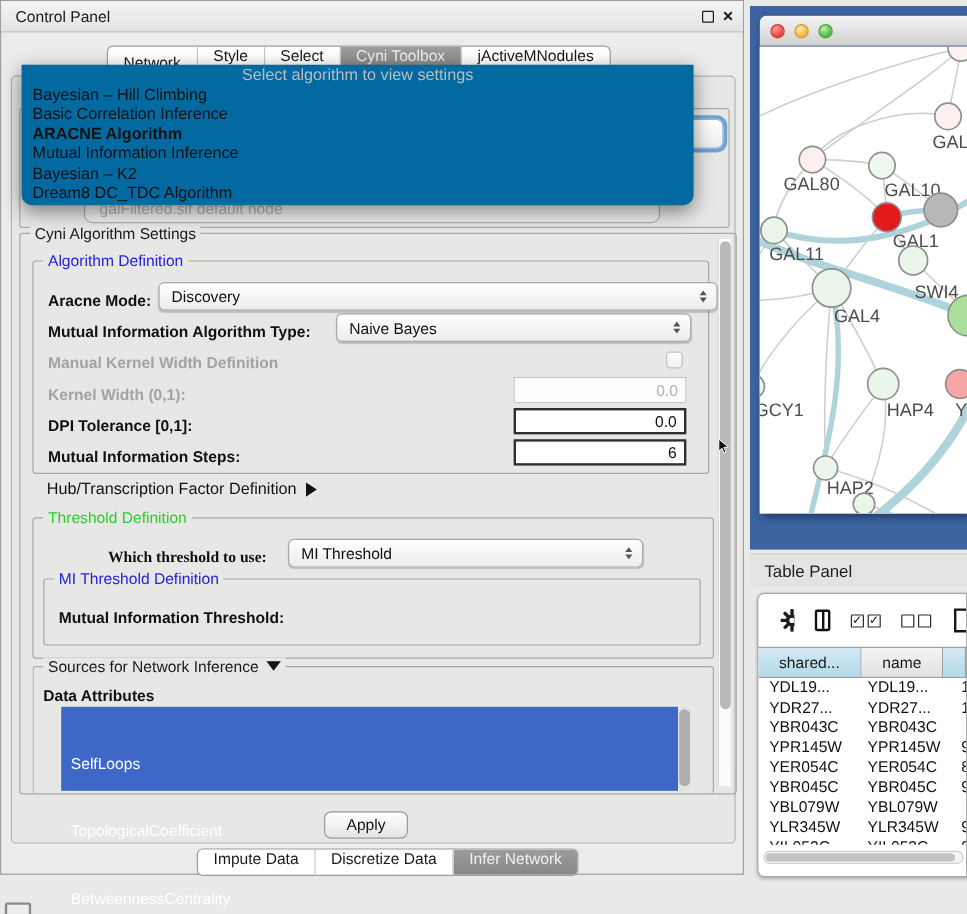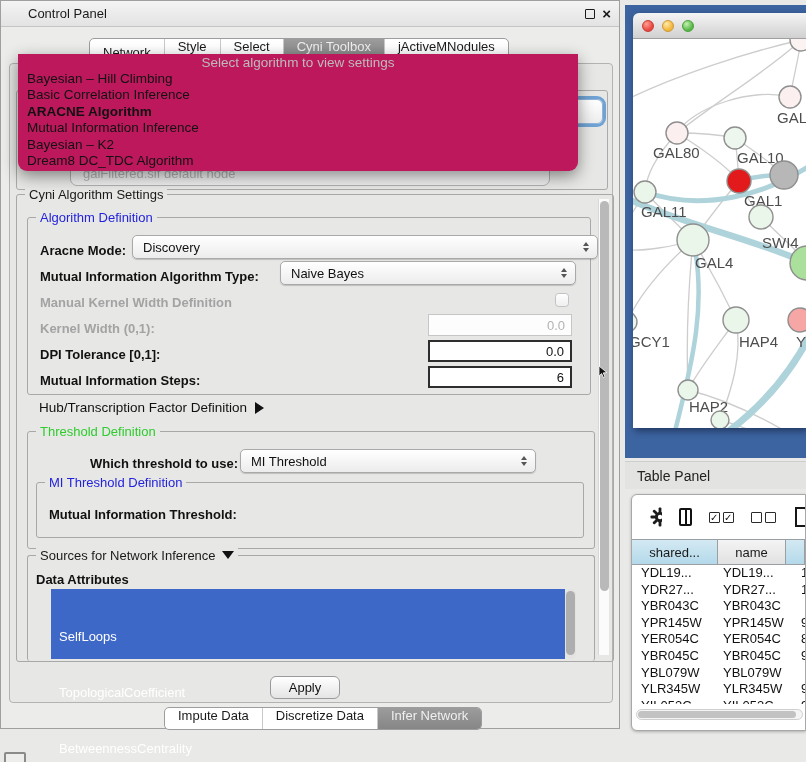--- a/index.html
+++ b/index.html
@@ -3,21 +3,21 @@
 <meta charset="utf-8">
 <style>
   * { margin:0; padding:0; box-sizing:border-box; }
   html,body { width:806px; height:762px; }
   body { font-family:"Liberation Sans","DejaVu Sans",sans-serif; background:#e9e9e7; position:relative; overflow:hidden; }
   #root { position:absolute; inset:0; width:806px; height:762px; background:#e9e9e7; }
 
   
   .cp-window { position:absolute; left:0; top:6; width:620px; height:729px; background:#ececea; border:1px solid #9f9f9f; }
   .cp-titlebar { position:absolute; left:0; top:0; width:100%; height:26px; background:linear-gradient(#f4f4f4,#e3e3e3); border-bottom:1px solid #c4c4c4; display:flex; align-items:center; }
-  .cp-title { font-size:13px; color:#1a1a1a; padding-left:27px; }
+  .cp-title { font-size:13px; color:#1a1a1a; padding-left:12px; }
   .cp-btns { position:absolute; right:8px; top:0; height:26px; display:flex; align-items:center; gap:7px; }
   .float-ico { width:10px; height:10px; border:1.5px solid #1a1a1a; border-radius:1px; display:inline-block; }
   .close-ico { font-size:15px; font-weight:bold; color:#1a1a1a; line-height:10px; }
 
   
   .seg { position:absolute; display:flex; background:#fff; border:1px solid #9d9d9d; border-radius:5px; overflow:hidden; }
   .seg .tab { font-size:13px; color:#1a1a1a; display:flex; align-items:center; gap:5px; padding:0 13px; border-left:1px solid #c9c9c9; white-space:nowrap;flex-direction:column; }
   .seg .tab:first-child { border-left:none; }
   .seg .tab.active { background:linear-gradient(#9c9c9c,#868686); color:#f0f0f0; }
   .topseg { left:88px; top:37px; height:23px; }
@@ -25,21 +25,21 @@
 
   
   .content-panel { position:absolute; left:8px; top:62px; width:604px; height:640px; background:#e7e7e5; border:1px solid #b3b3b3; border-radius:4px; }
 
   
   .bg-group { position:absolute; left:6px; top:26px; width:592px; height:100px; border:1px solid #aaa; border-radius:3px; }
   .bg-combo { position:absolute; left:60px; top:96px; width:480px; height:26px; background:linear-gradient(#fff,#ededed); border:1px solid #b0b0b0; border-radius:7px; font-size:13px; color:#b5b5b5; display:flex; align-items:center; padding-left:12px; }
   .bg-focus-combo { position:absolute; left:555px; top:35px; width:38px; height:25px; background:linear-gradient(#fff,#ededed); border:1px solid #8fb3d9; border-radius:6px; box-shadow:0 0 0 3px #6fa3d4; }
 
   
-  .popup { position:absolute; left:18px; top:54px; width:560px; height:117px; background:#be185d; border-radius:0 0 9px 9px; box-shadow:0 5px 16px rgba(0,0,0,0.45); z-index:50; padding-top:1px; }
+  .popup { position:absolute; left:18px; top:54px; width:560px; height:117px; background:#0369a1; border-radius:0 0 9px 9px; box-shadow:0 5px 16px rgba(0,0,0,0.45); z-index:50; padding-top:1px; }
   .popup .prompt { text-align:center; color:#bcbcbc; font-size:13.5px; height:16px; line-height:16px; }
   .popup .item { font-size:13.5px; color:#111; height:16.4px; line-height:16.4px; padding-left:9px; white-space:nowrap; }
   .popup .item.bold { font-weight:bold; }
 
   
   .group { position:absolute; border:1px solid #a8a8a8; border-radius:3px; }
   .legend { position:absolute; top:-8px; left:8px; background:#e7e7e5; padding:0 4px; font-size:13px; color:#1a1a1a; white-space:nowrap; }
   .legend.blue { color:#2323dd; }
   .legend.green { color:#2ecc2e; }
 
@@ -201,21 +201,21 @@
           </div>
         </div>
 
         <span class="lbl" style="left:22px; top:205px; font-size:13.5px;">
           <span>Hub/Transcription Factor Definition</span><span class="tri-right"></span>
         </span>
 
         <div class="group" style="left:10px; top:236px; width:568px; height:118px;">
           <span class="legend green">Threshold Definition</span>
 
-          <span class="lbl b" style="left:62px; top:24px;">Which threshold to use:</span>
+          <span class="lbl b" style="left:62px; top:24px;font-family:Liberation Serif, serif;">Which threshold to use:</span>
           <div class="combo" style="left:212px; top:17px; width:296px; height:24px;">
             <span>MI Threshold</span>
             <span class="stepper">
                 <span class="tri-up"></span>
                 <span class="tri-dn"></span>
               </span>
           </div>
 
           <div class="group" style="left:8px; top:50px; width:548px; height:56px;">
             <span class="legend blue">MI Threshold Definition</span>

